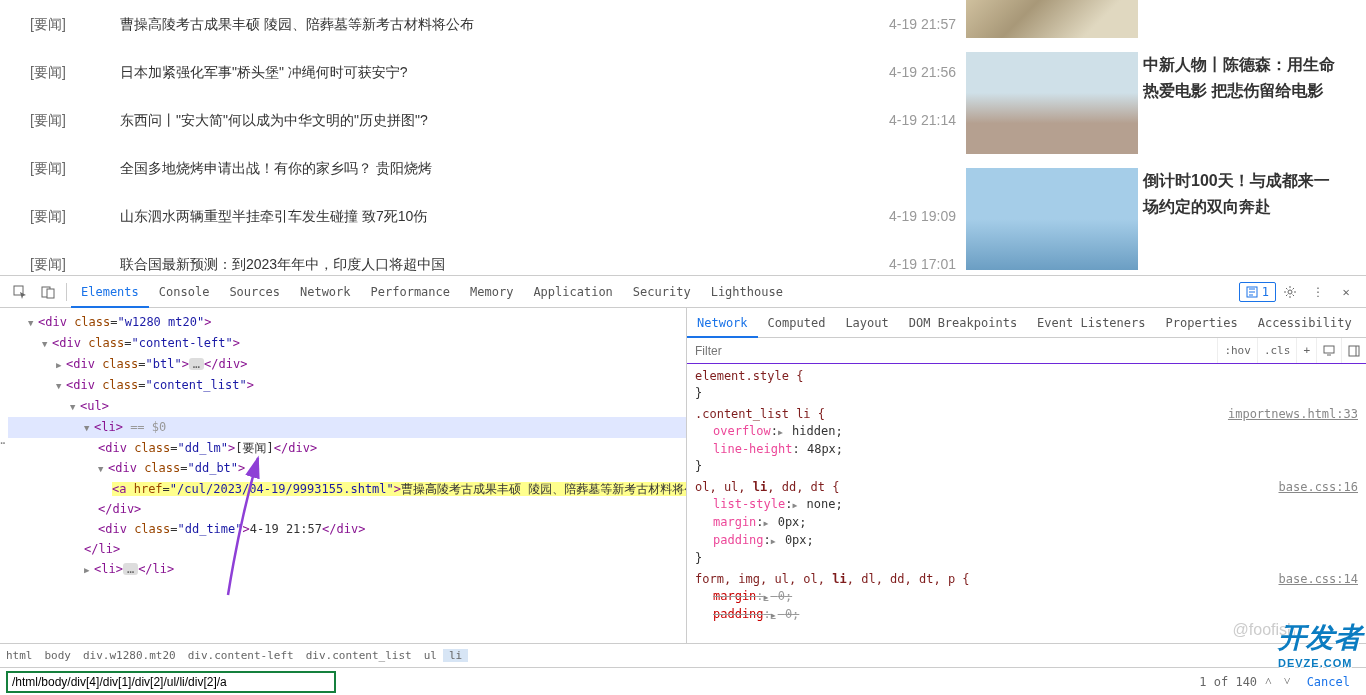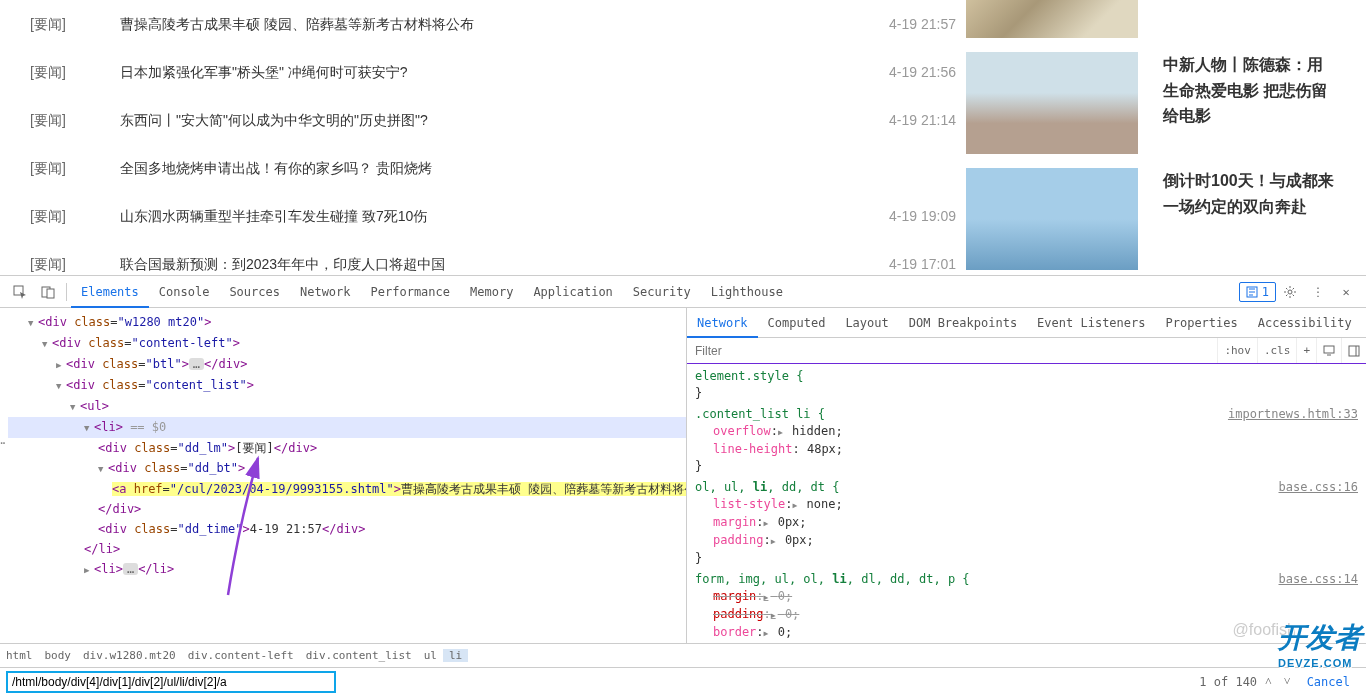--- a/index.html
+++ b/index.html
@@ -9,21 +9,21 @@
 .news-list li{display:flex;height:48px;line-height:48px;overflow:hidden}
 .dd_lm{color:#666;width:90px}
 .dd_bt{flex:1;color:#333}
 .dd_time{color:#999;width:90px;text-align:right}
 .sidebar{width:380px;padding-left:10px}
 .side-item{display:flex;margin-bottom:14px}
 .thumb{width:172px;height:102px;background:#ccc;flex-shrink:0}
 .thumb1{background:linear-gradient(135deg,#d4c5a3 20%,#a89878 50%,#e0d8c0 80%)}
 .thumb2{background:linear-gradient(to bottom,#cfe0e8 40%,#b5a090 70%)}
 .thumb3{background:linear-gradient(to bottom,#a5cde8 50%,#6b9ec3 100%)}
-.side-title{padding-left:25px;font-weight:bold;font-size:16px;line-height:1.6}
+.side-title{padding-left:5px;font-weight:bold;font-size:16px;line-height:1.6}
 
 .devtools{height:420px;display:flex;flex-direction:column;border-top:1px solid #ccc;background:#fff;font-family:Menlo,Consolas,monospace;font-size:12px;color:#333}
 .dt-tabs{display:flex;align-items:center;height:32px;border-bottom:1px solid #ccc;padding:0 6px}
 .dt-icon{width:16px;height:16px;margin:0 6px;display:flex;align-items:center;justify-content:center;color:#666}
 .dt-tab{padding:0 10px;height:32px;line-height:32px;color:#555;cursor:pointer}
 .dt-tab.active{color:#1a73e8;border-bottom:2px solid #1a73e8}
 .dt-right-icons{margin-left:auto;display:flex;align-items:center}
 .issue-badge{display:flex;align-items:center;border:1px solid #1a73e8;border-radius:2px;padding:0 6px;height:20px;color:#1a73e8}
 .issue-badge svg{margin-right:4px}
 
@@ -47,35 +47,35 @@
 
 .sub-tabs{display:flex;height:30px;border-bottom:1px solid #ccc;align-items:center}
 .sub-tab{padding:0 10px;height:30px;line-height:30px;color:#555;cursor:pointer}
 .sub-tab.active{color:#1a73e8;border-bottom:2px solid #1a73e8}
 .filter-bar{display:flex;align-items:center;border-bottom:1px solid #6d28d9;height:26px}
 .filter-input{flex:1;border:none;padding:0 8px;font-size:12px;outline:none;color:#888}
 .filter-btn{padding:0 6px;color:#666;font-size:11px;border-left:1px solid #eee;height:100%;display:flex;align-items:center}
 
 .styles-content{flex:1;overflow:auto;padding:4px 8px;line-height:17px}
 .rule{margin-bottom:4px}
-.rule-sel{color:#15803d}
+.rule-sel{color:#7f1d1d}
 .rule-src{float:right;color:#888;text-decoration:underline}
 .prop{padding-left:18px}
 .prop-name{color:#ec4899}
 .prop-val{color:#333}
 .ptri{color:#888;font-size:8px;margin-right:2px}
 .strike{text-decoration:line-through;color:#999}
 .strike .prop-name{color:#c80000}
 
 .breadcrumb{height:24px;border-top:1px solid #ccc;display:flex;align-items:center;font-size:11px}
 .bc-item{padding:0 6px;color:#666;cursor:pointer}
 .bc-item.sel{background:#d7e5f5}
 
 .search-bar{height:28px;border-top:1px solid #ccc;display:flex;align-items:center;padding:2px 6px}
-.search-input-wrap{border:2px solid #0ea5e9;flex:0 0 330px;height:22px;display:flex;}
+.search-input-wrap{border:2px solid #15803d;flex:0 0 330px;height:22px;display:flex;}
 .search-input{border:none;outline:none;width:100%;padding:0 4px;font-size:12px}
 .search-count{margin-left:auto;color:#666;padding:0 2px}
 .search-nav{color:#666;padding:0 6px;cursor:pointer}
 .search-cancel{color:#1a73e8;padding:0 10px;cursor:pointer}
 
 .watermark{position:fixed;right:70px;bottom:56px;font-size:16px;color:#ccc}
 .logo{position:fixed;right:4px;bottom:26px;font-size:28px;font-weight:bold;font-style:italic;color:#0b7cc1;text-shadow:1px 1px 0 #fff}
 .logo small{display:block;font-size:11px;letter-spacing:1px;color:#0b7cc1;font-style:normal}
 
 .arrow-svg{position:absolute;left:150px;top:142px;pointer-events:none}
@@ -247,21 +247,20 @@
           <div class="prop"><span class="prop-name">list-style</span>:<span class="ptri">▶</span> <span class="prop-val">none</span>;</div>
           <div class="prop"><span class="prop-name">margin</span>:<span class="ptri">▶</span> <span class="prop-val">0px</span>;</div>
           <div class="prop"><span class="prop-name">padding</span>:<span class="ptri">▶</span> <span class="prop-val">0px</span>;</div>
           }
         </div>
         <div class="rule">
           <span class="rule-src">base.css:14</span>
           <span class="rule-sel">form, img, ul, ol, <b>li</b>, dl, dd, dt, p {</span>
           <div class="prop strike"><span class="prop-name">margin</span>:<span class="ptri">▶</span> <span>0</span>;</div>
           <div class="prop strike"><span class="prop-name">padding</span>:<span class="ptri">▶</span> <span>0</span>;</div>
-          <div class="prop"><span class="prop-name">border</span>:<span class="ptri">▶</span> <span class="prop-val">0</span>;</div>
         </div>
       </div>
     </div>
   </div>
 
   <div class="breadcrumb">
     <span class="bc-item">html</span>
     <span class="bc-item">body</span>
     <span class="bc-item">div.w1280.mt20</span>
     <span class="bc-item">div.content-left</span>

